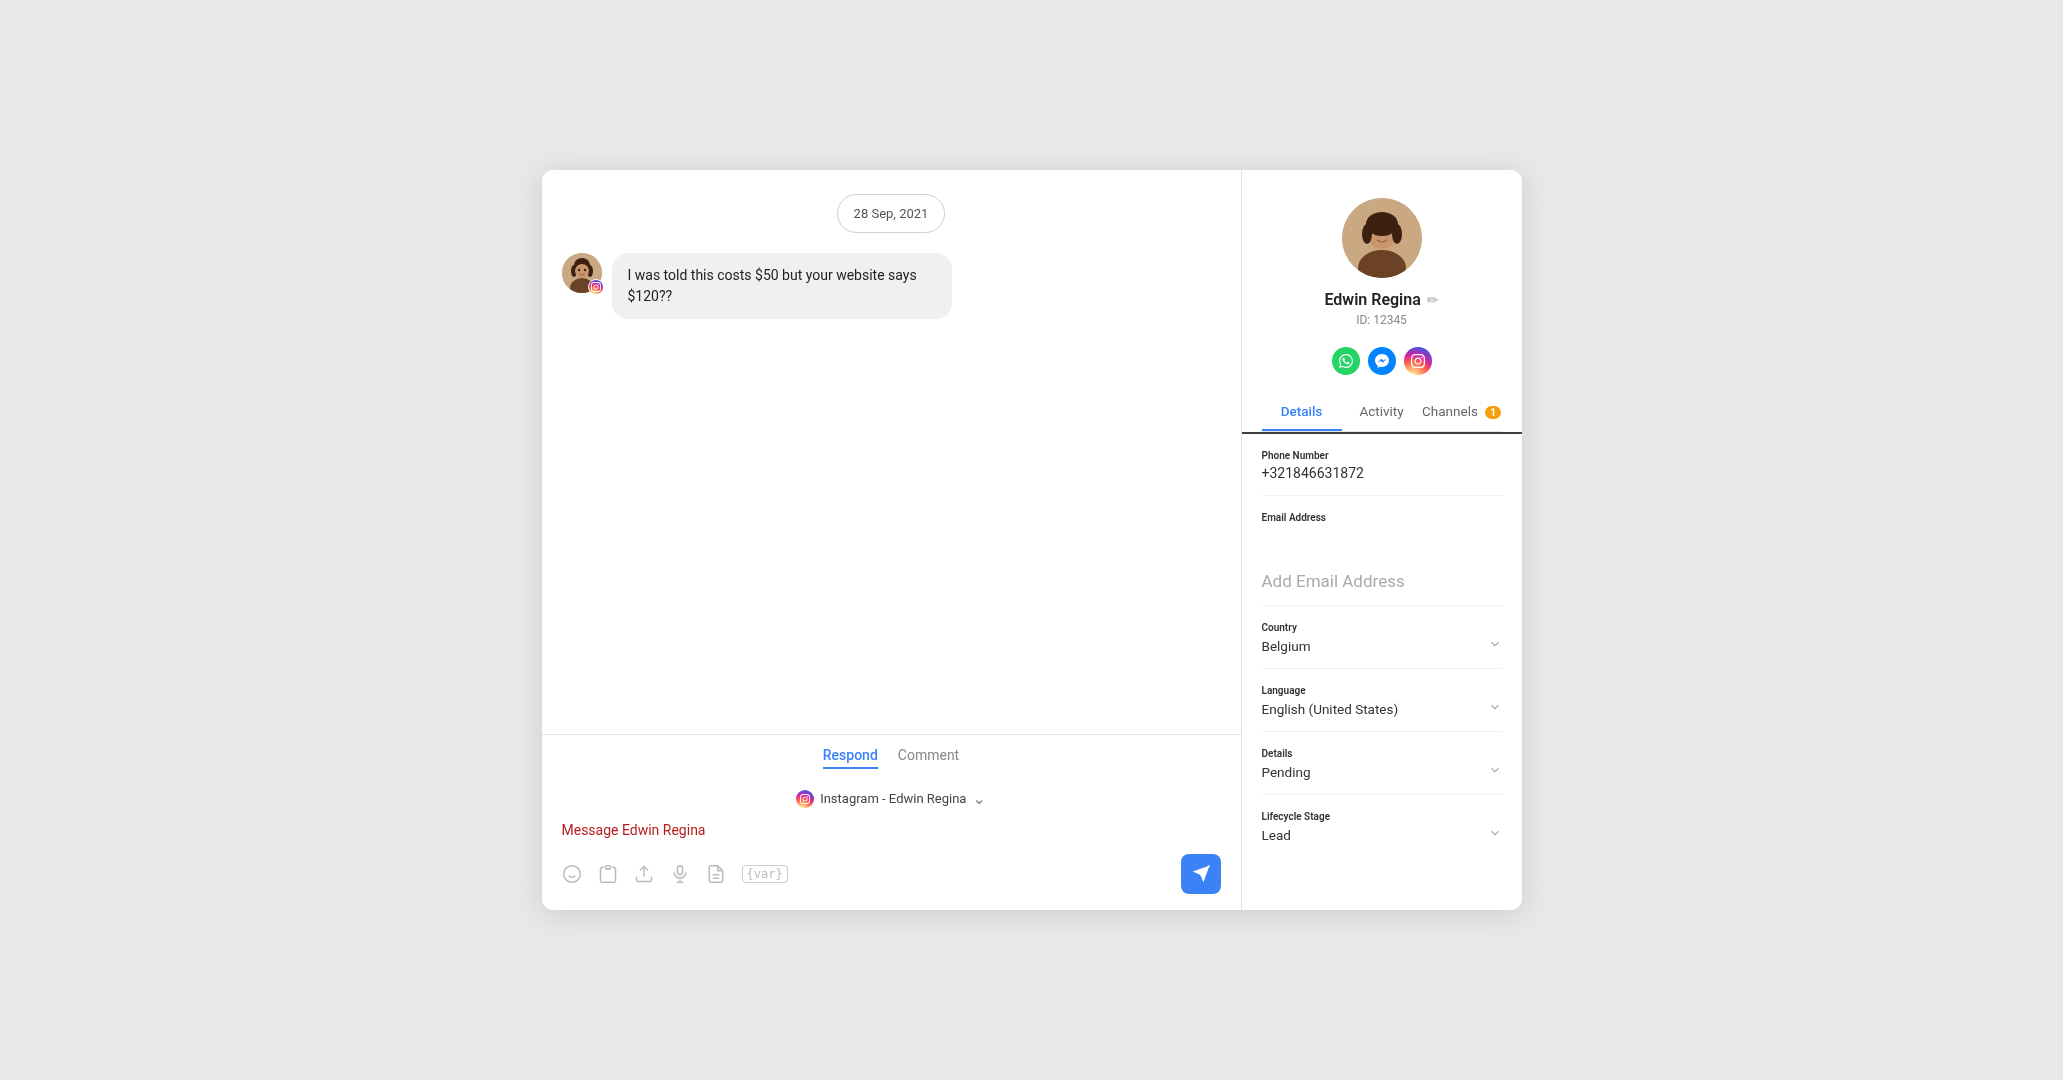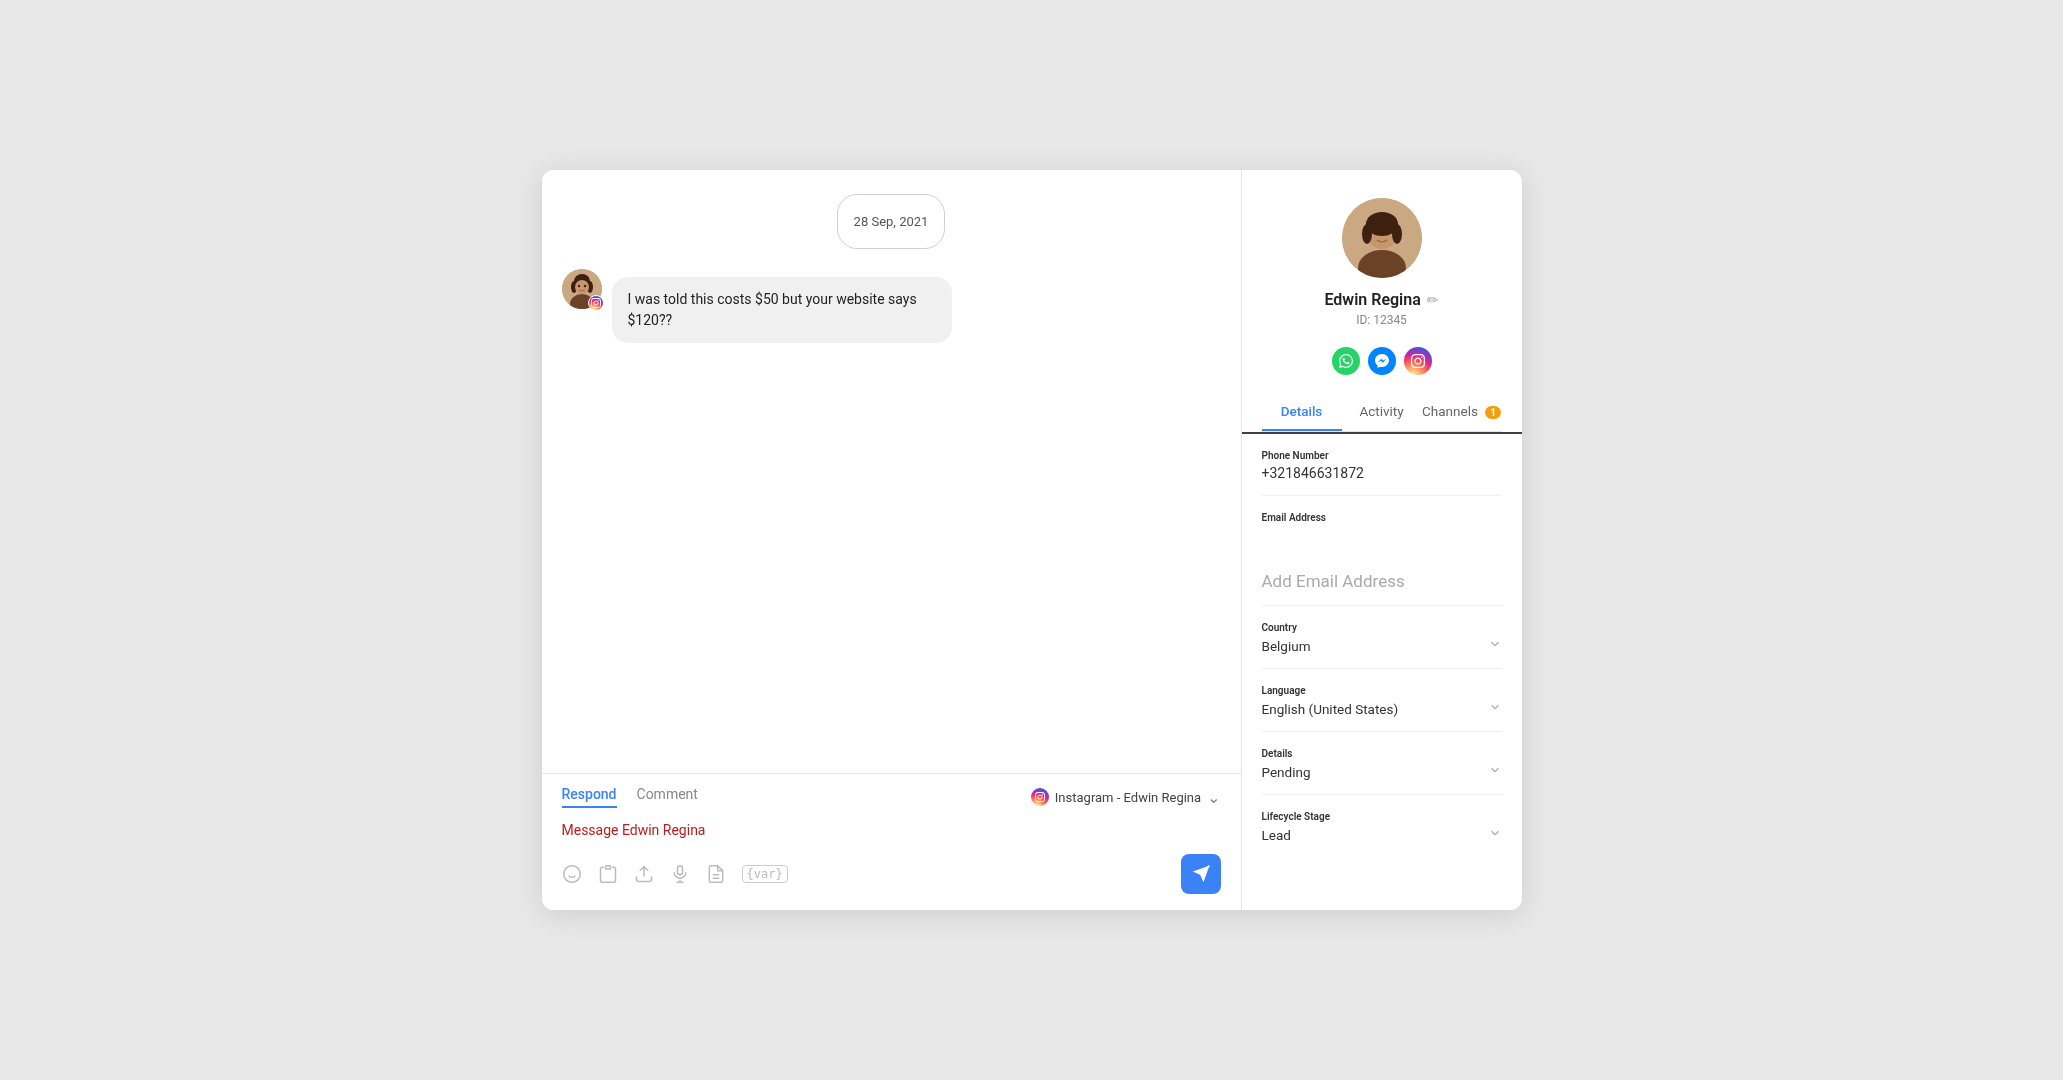--- a/index.html
+++ b/index.html
@@ -37,21 +37,21 @@
     }
     .date-badge {
       display: flex;
       justify-content: center;
       margin-bottom: 20px;
     }
     .date-badge-text {
       background: #fff;
       border: 1px solid #d0d0d0;
       border-radius: 20px;
-      padding: 19px 16px;
+      padding: 11px 16px;
       font-size: 13px;
       color: #555;
     }
     .message-row {
       display: flex;
       align-items: flex-start;
       gap: 10px;
       margin-bottom: 16px;
     }
     .avatar-wrap {
@@ -87,34 +87,34 @@
       justify-content: center;
     }
     .message-bubble {
       background: #f0f0f0;
       border-radius: 16px;
       padding: 12px 16px;
       max-width: 340px;
       font-size: 14px;
       color: #222;
       line-height: 1.5;
-      margin-top: 8px;
     }
     
     .chat-input-area {
       border-top: 1px solid #e5e5e5;
       padding: 12px 20px 16px;
       background: #fff;
     }
     .chat-tabs {
       display: flex;
       gap: 20px;
       margin-bottom: 10px;
       align-items: center;
       justify-content: space-between;
+      flex-direction: column;
     }
     .chat-tab-group {
       display: flex;
       gap: 20px;
     }
     .chat-tab {
       font-size: 14px;
       color: #888;
       cursor: pointer;
       padding-bottom: 4px;

